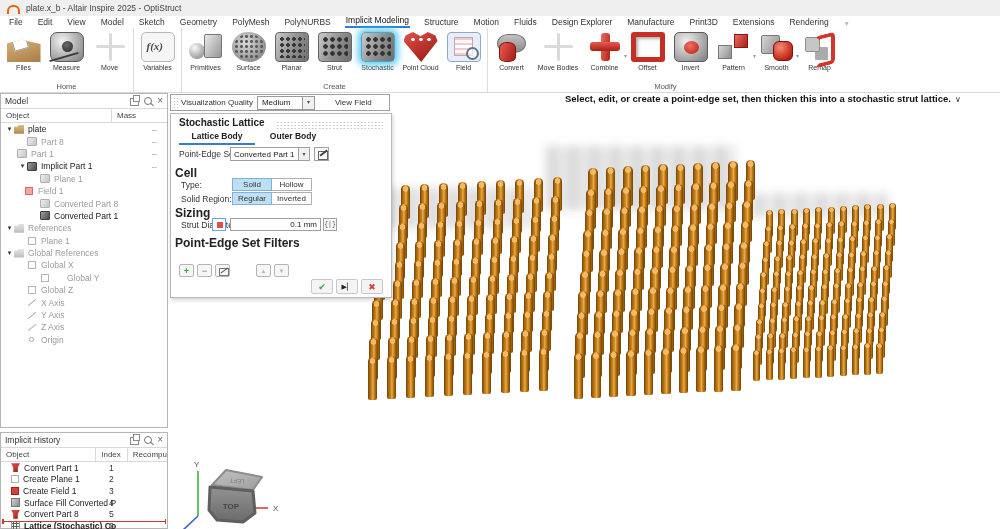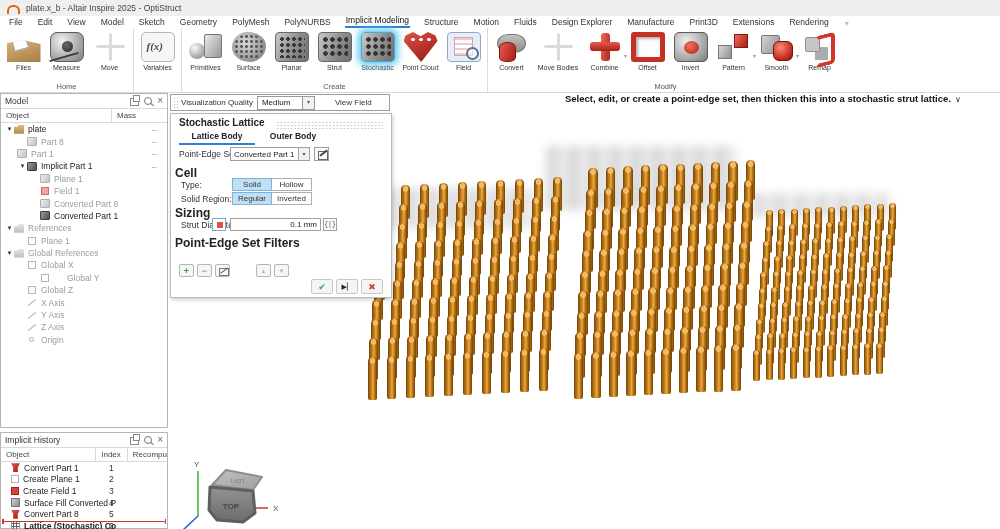--- a/index.html
+++ b/index.html
@@ -703,21 +703,21 @@
           <span class="arr">▾</span>
           <span class="ti ti-cube-dark"></span>
           <span class="lbl">Implicit Part 1</span>
           <span class="mass">--</span>
         </div>
         <div class="trow" style="padding-left: 30px;">
           <span class="arr"></span>
           <span class="ti ti-cube-dim"></span>
           <span class="lbl dim">Plane 1</span>
         </div>
-        <div class="trow" style="padding-left: 30px;">
+        <div class="trow" style="padding-left: 14px;">
           <span class="arr"></span>
           <span class="ti ti-field"></span>
           <span class="lbl dim">Field 1</span>
         </div>
         <div class="trow" style="padding-left: 30px;">
           <span class="arr"></span>
           <span class="ti ti-cube-dim"></span>
           <span class="lbl dim">Converted Part 8</span>
         </div>
         <div class="trow" style="padding-left: 30px;">

